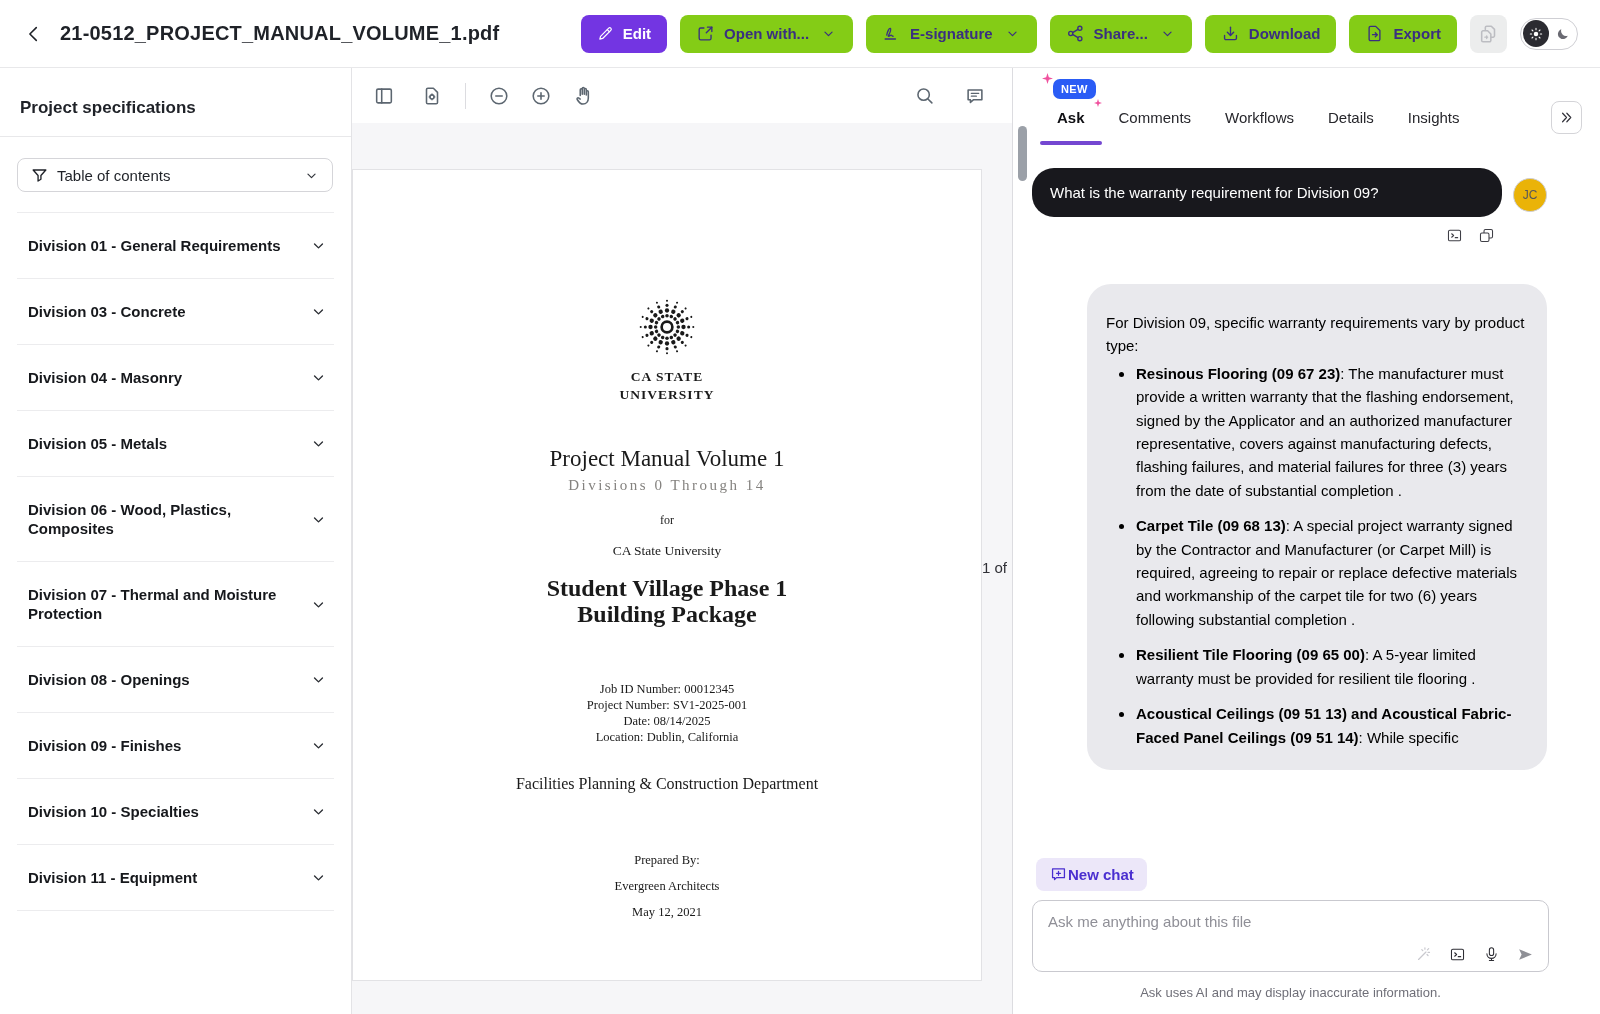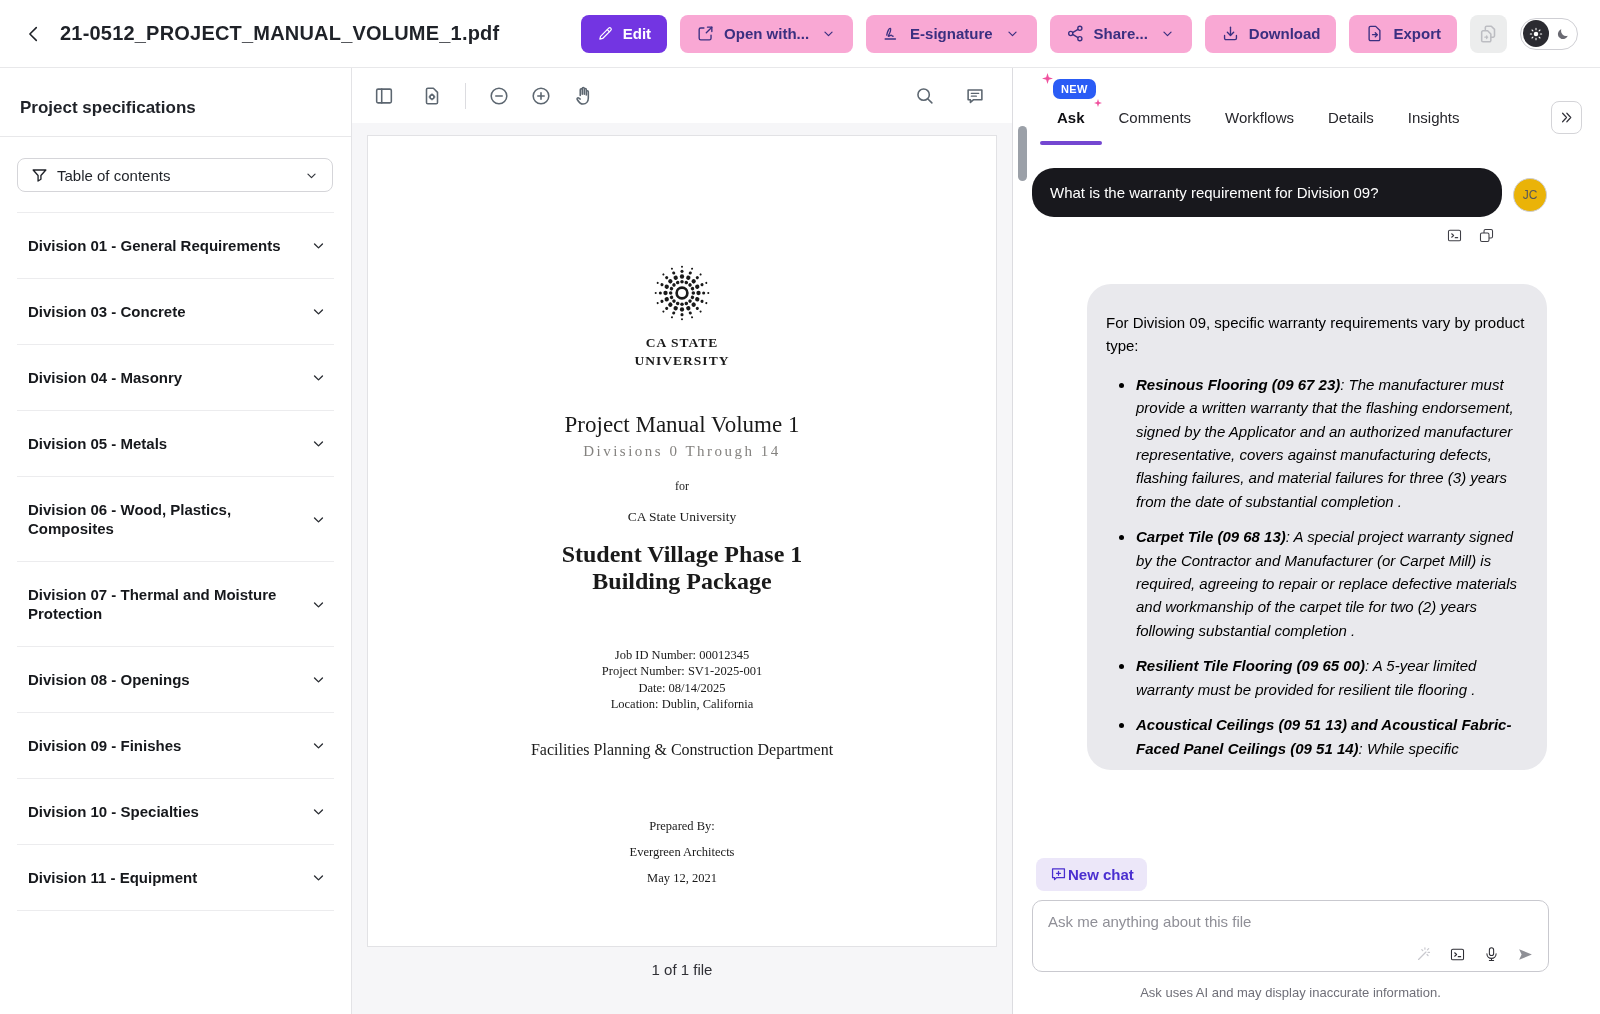--- a/index.html
+++ b/index.html
@@ -12,21 +12,21 @@
   .ic16 { width:17px; height:17px; }
   .ic18 { width:19px; height:19px; }
 
   
   .topbar { height:68px; flex:none; display:flex; align-items:center; padding:0 22px 0 18px; border-bottom:1px solid #e8e8ea; background:#fff; }
   .back-btn { width:32px; height:32px; display:flex; align-items:center; justify-content:center; color:#1f2228; cursor:pointer; flex:none; }
   .file-title { font-size:20px; font-weight:700; margin-left:10px; letter-spacing:.2px; white-space:nowrap; }
   .topbar-actions { margin-left:auto; display:flex; align-items:center; gap:13px; }
   .btn { height:38px; display:flex; align-items:center; gap:9px; padding:0 16px; border-radius:8px; font-size:15px; font-weight:700; cursor:pointer; white-space:nowrap; }
   .btn-primary { background:#7335e2; color:#fff; }
-  .btn-soft { background:#f9a8d4; color:#3a2f80; }
+  .btn-soft { background:#84cc16; color:#3a2f80; }
   .btn-soft .chev { margin-left:2px; }
   .icon-btn-gray { width:37px; height:38px; border-radius:8px; background:#eceded; color:#bcbdc2; display:flex; align-items:center; justify-content:center; cursor:default; }
   .theme-toggle { width:58px; height:32px; border:1px solid #cfcfd4; border-radius:16px; background:#fff; display:flex; align-items:center; padding:2px; gap:2px; cursor:pointer; }
   .theme-sun { width:27px; height:27px; border-radius:50%; background:#2b2b31; color:#fff; display:flex; align-items:center; justify-content:center; }
   .theme-moon { width:24px; height:24px; color:#6a6a72; display:flex; align-items:center; justify-content:center; }
 
   
   .main { flex:1; display:flex; min-height:0; }
 
   
@@ -44,21 +44,21 @@
   .toc-row-label { font-size:15px; font-weight:700; line-height:19px; color:#16181c; max-width:272px; }
   .toc-row .chev { margin-left:auto; color:#2a2d33; flex:none; }
 
   
   .center { flex:1; display:flex; flex-direction:column; min-width:0; background:#f6f6f8; }
   .viewer-toolbar { height:55px; flex:none; background:#fff; display:flex; align-items:center; padding:0 26px 0 21px; color:#5c6670; }
   .vt-group { display:flex; align-items:center; gap:26px; }
   .vt-sep { width:1px; height:26px; background:#dcdce0; margin:0 22px; }
   .vt-icon { cursor:pointer; display:flex; }
   .vt-right { margin-left:auto; display:flex; align-items:center; gap:28px; }
-  .doc-area { flex:1; display:flex; flex-direction:column; align-items:center; overflow:hidden; }
+  .doc-area { flex:1; display:flex; flex-direction:row; align-items:center; overflow:hidden; }
   .pdf-page { width:630px; height:812px; flex:none; margin-top:12px; background:#fff; border:1px solid #e2e2e5; display:flex; flex-direction:column; align-items:center; text-align:center; font-family:"Liberation Serif", serif; color:#1a1a1a; }
   .viewer-status { flex:none; text-align:center; font-size:15px; color:#303036; padding:14px 0 16px 0; font-family:"Liberation Sans",sans-serif; }
 
   
   .doc-logo { margin-top:124px; }
   .doc-logo-text { margin-top:8px; font-size:13.5px; font-weight:700; letter-spacing:1px; line-height:1.35; }
   .doc-title { margin-top:42px; font-size:23px; }
   .doc-subtitle { margin-top:5px; font-size:15px; color:#84827f; letter-spacing:2.5px; }
   .doc-for { margin-top:19px; font-size:12px; }
   .doc-org { margin-top:15px; font-size:13.5px; }
@@ -84,21 +84,21 @@
   .collapse-btn { margin-left:auto; margin-right:18px; margin-bottom:11px; width:31px; height:33px; border:1px solid #d4d4d8; border-radius:8px; background:#fff; display:flex; align-items:center; justify-content:center; color:#32323a; cursor:pointer; }
 
   .chat-area { flex:1; overflow:hidden; padding:23px 53px 0 0; display:flex; flex-direction:column; }
   .q-row { display:flex; gap:11px; align-items:flex-start;justify-content:flex-end; }
   .q-col { flex:1; min-width:0; }
   .q-bubble { background:#18181d; color:#fff; border-radius:22px; padding:14px 18px; font-size:15px; font-weight:500; line-height:1.4; }
   .avatar { width:34px; height:34px; flex:none; margin-top:10px; border:1px solid #cfcfd4; border-radius:50%; display:flex; align-items:center; justify-content:center; font-size:12px; color:#55555c; background:#eab308; }
   .q-actions { display:flex; justify-content:flex-end; gap:15px; padding-right:7px; margin-top:10px; color:#3f3f46; }
   .q-actions .act { cursor:pointer; display:flex; }
   .a-bubble { margin-top:40px; margin-left:55px; height:486px; overflow:hidden; background:#e9e9ed; border-radius:24px; padding:27px 19px; font-size:15px; line-height:23.4px; color:#000000; }
-  .a-bubble ul { margin-top:15px; padding-left:29px; list-style:disc;font-style:italic; }
+  .a-bubble ul { margin-top:4px; padding-left:29px; list-style:disc; }
   .a-bubble li { margin-bottom:12px; padding-left:1px; }
   .a-bubble .b { font-weight:700; }
   .new-chat-btn { position:absolute; bottom:123px; left:4px; height:33px; display:flex; align-items:center; gap:0; padding:0 13px; background:#ece7f9; border-radius:8px; color:#4a2fd0; font-size:15px; font-weight:700; cursor:pointer; }
   .ask-input { position:absolute; bottom:42px; left:0; width:517px; height:72px; border:1px solid #c9c9cf; border-radius:10px; background:#fff; padding:12px 14px 8px 15px; display:flex; flex-direction:column; }
   .ask-input textarea { border:none; outline:none; resize:none; flex:1; font-size:15px; font-family:"Liberation Sans",sans-serif; color:#1f2228; }
   .ask-input textarea::placeholder { color:#8f8f97; }
   .ask-input-icons { display:flex; justify-content:flex-end; align-items:center; gap:17px; }
   .ask-input-icons .wand { color:#c8c8ce; }
   .ask-input-icons .dark { color:#2e2e34; cursor:pointer; }
   .ask-input-icons .send { color:#8f9096; cursor:pointer; }
@@ -430,21 +430,21 @@
               </span>
             </div>
           </div>
           <div class="avatar">JC</div>
         </div>
 
         <div class="a-bubble">
           <div>For Division 09, specific warranty requirements vary by product type:</div>
           <ul>
             <li><span class="b">Resinous Flooring (09 67 23)</span><span>: The manufacturer must provide a written warranty that the flashing endorsement, signed by the Applicator and an authorized manufacturer representative, covers against manufacturing defects, flashing failures, and material failures for three (3) years from the date of substantial completion .</span></li>
-            <li><span class="b">Carpet Tile (09 68 13)</span><span>: A special project warranty signed by the Contractor and Manufacturer (or Carpet Mill) is required, agreeing to repair or replace defective materials and workmanship of the carpet tile for two (2) years following substantial completion .</span></li>
+            <li><span class="b">Carpet Tile (09 68 13)</span><span>: A special project warranty signed by the Contractor and Manufacturer (or Carpet Mill) is required, agreeing to repair or replace defective materials and workmanship of the carpet tile for two (6) years following substantial completion .</span></li>
             <li><span class="b">Resilient Tile Flooring (09 65 00)</span><span>: A 5-year limited warranty must be provided for resilient tile flooring .</span></li>
             <li><span class="b">Acoustical Ceilings (09 51 13) and Acoustical Fabric-Faced Panel Ceilings (09 51 14)</span><span>: While specific</span></li>
           </ul>
         </div>
       </div>
 
       <div class="new-chat-btn">
         <svg class="ic ic18" style="stroke-width:1.6" viewBox="0 0 24 24">
             <path d="M4.5 5h15v11h-10l-2.5 2.5V16h-2.5z"></path>
             <path d="M9.5 10.5h5M12 8v5"></path>

